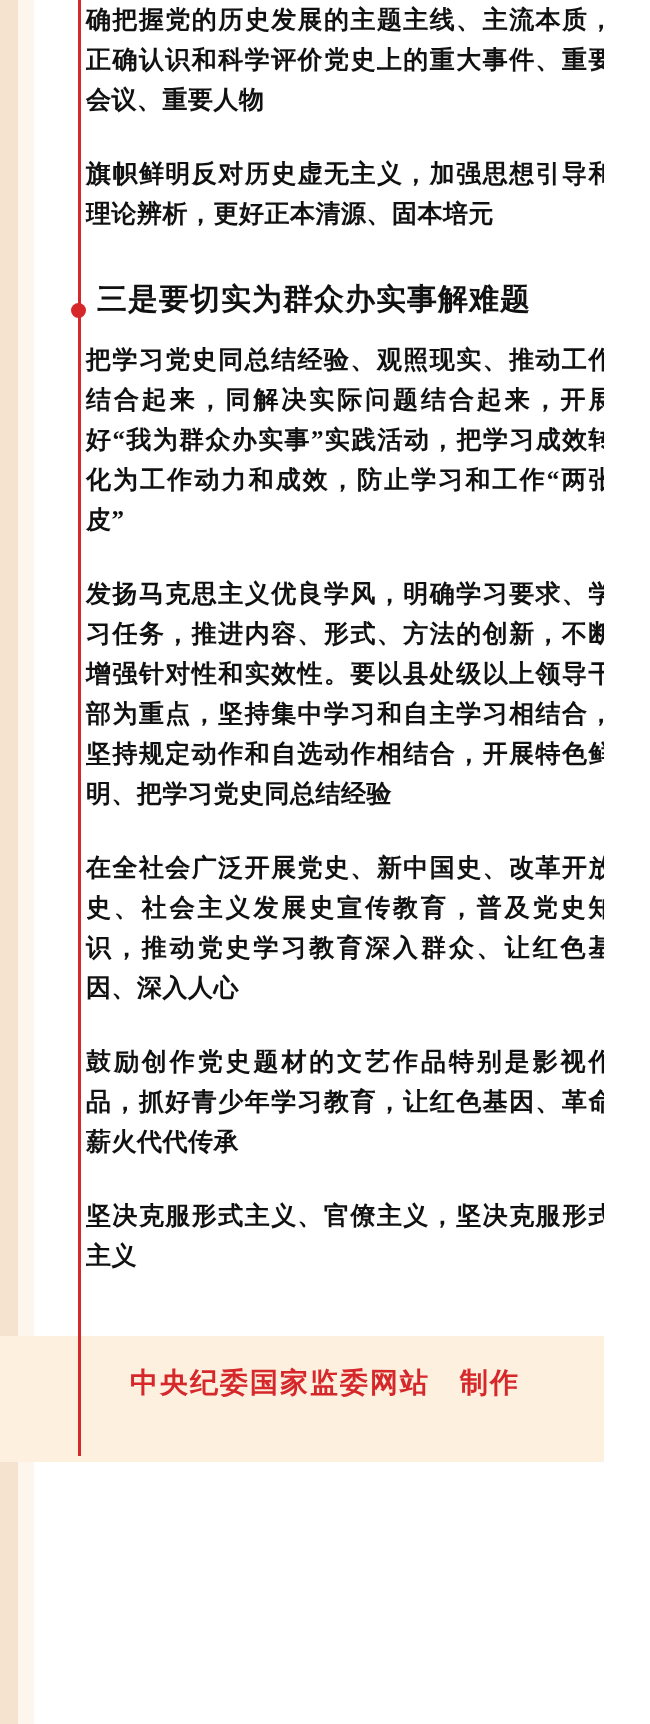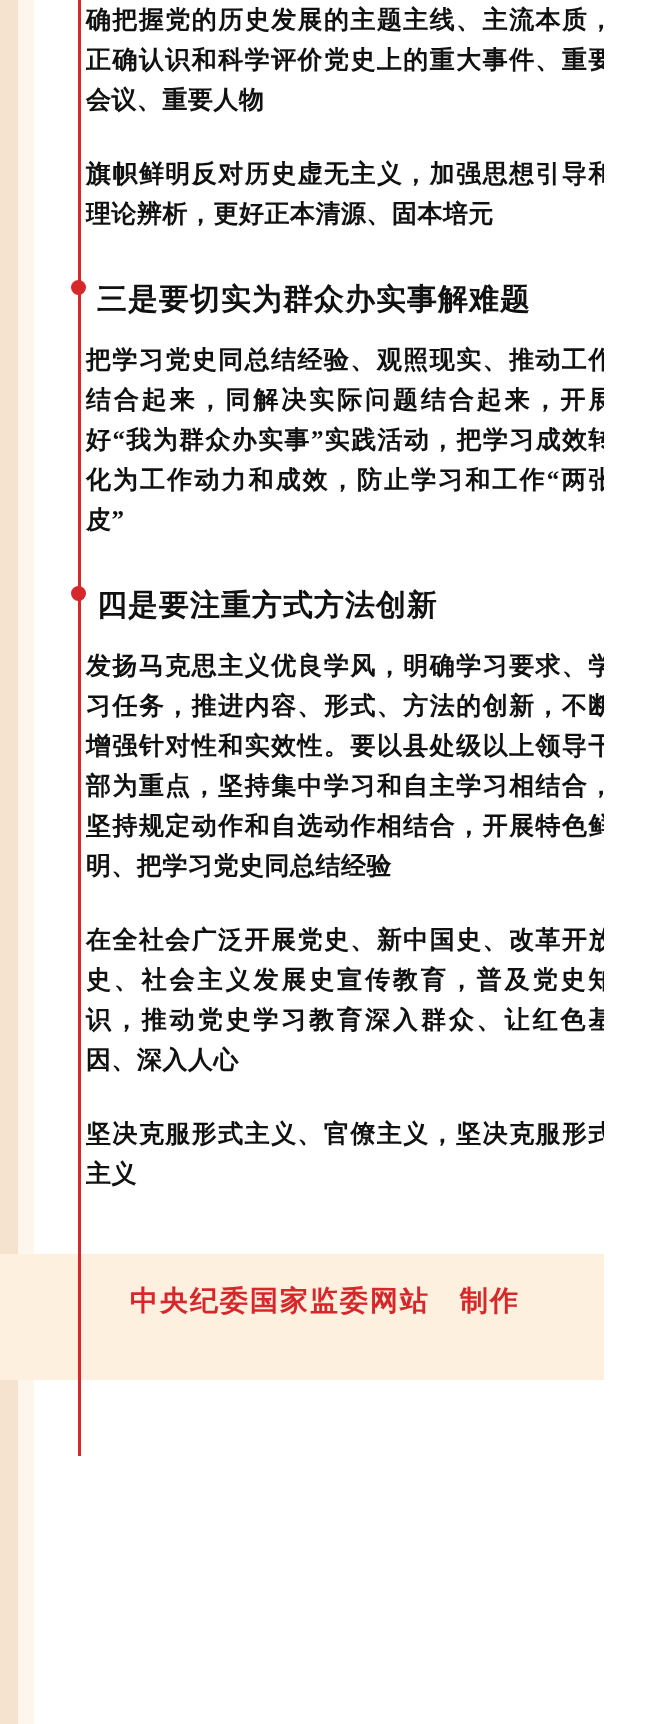--- a/index.html
+++ b/index.html
@@ -47,21 +47,21 @@
     text-align: justify;
     text-justify: inter-ideograph;
     margin: 0 0 34px 0;
     padding-left: 26px;
   }
   .para.first {
     margin-top: 0;
   }
   .heading-row {
     display: flex;
-    align-items: flex-start;
+    align-items: flex-end;
     padding-left: 0;
     margin: 46px 0 22px 0;
     position: relative;
   }
   .bullet-dot {
     width: 15px;
     height: 15px;
     background: #d6272b;
     border-radius: 50%;
     flex: 0 0 auto;
@@ -116,26 +116,23 @@
 
     <div class="section-block">
       <div class="heading-row">
         <span class="bullet-dot"></span>
         <span class="heading-text">三是要切实为群众办实事解难题</span>
       </div>
       <p class="para">把学习党史同总结经验、观照现实、推动工作结合起来，同解决实际问题结合起来，开展好“我为群众办实事”实践活动，把学习成效转化为工作动力和成效，防止学习和工作“两张皮”</p>
     </div>
 
     <div class="section-block">
-      <div class="heading-row">
-        <span class="bullet-dot"></span>
-        <span class="heading-text">四是要注重方式方法创新</span>
-      </div>
       <p class="para">发扬马克思主义优良学风，明确学习要求、学习任务，推进内容、形式、方法的创新，不断增强针对性和实效性。要以县处级以上领导干部为重点，坚持集中学习和自主学习相结合，坚持规定动作和自选动作相结合，开展特色鲜明、把学习党史同总结经验</p>
       <p class="para">在全社会广泛开展党史、新中国史、改革开放史、社会主义发展史宣传教育，普及党史知识，推动党史学习教育深入群众、让红色基因、深入人心</p>
+      <p class="para">鼓励创作党史题材的文艺作品特别是影视作品，抓好青少年学习教育，让红色基因、革命薪火代代传承</p>
       <p class="para">坚决克服形式主义、官僚主义，坚决克服形式主义</p>
     </div>
 
   </div>
 
   <div class="footer">
     <span class="footer-text">中央纪委国家监委网站</span>
     <span class="footer-sep"></span>
     <span class="footer-text">制作</span>
   </div>

